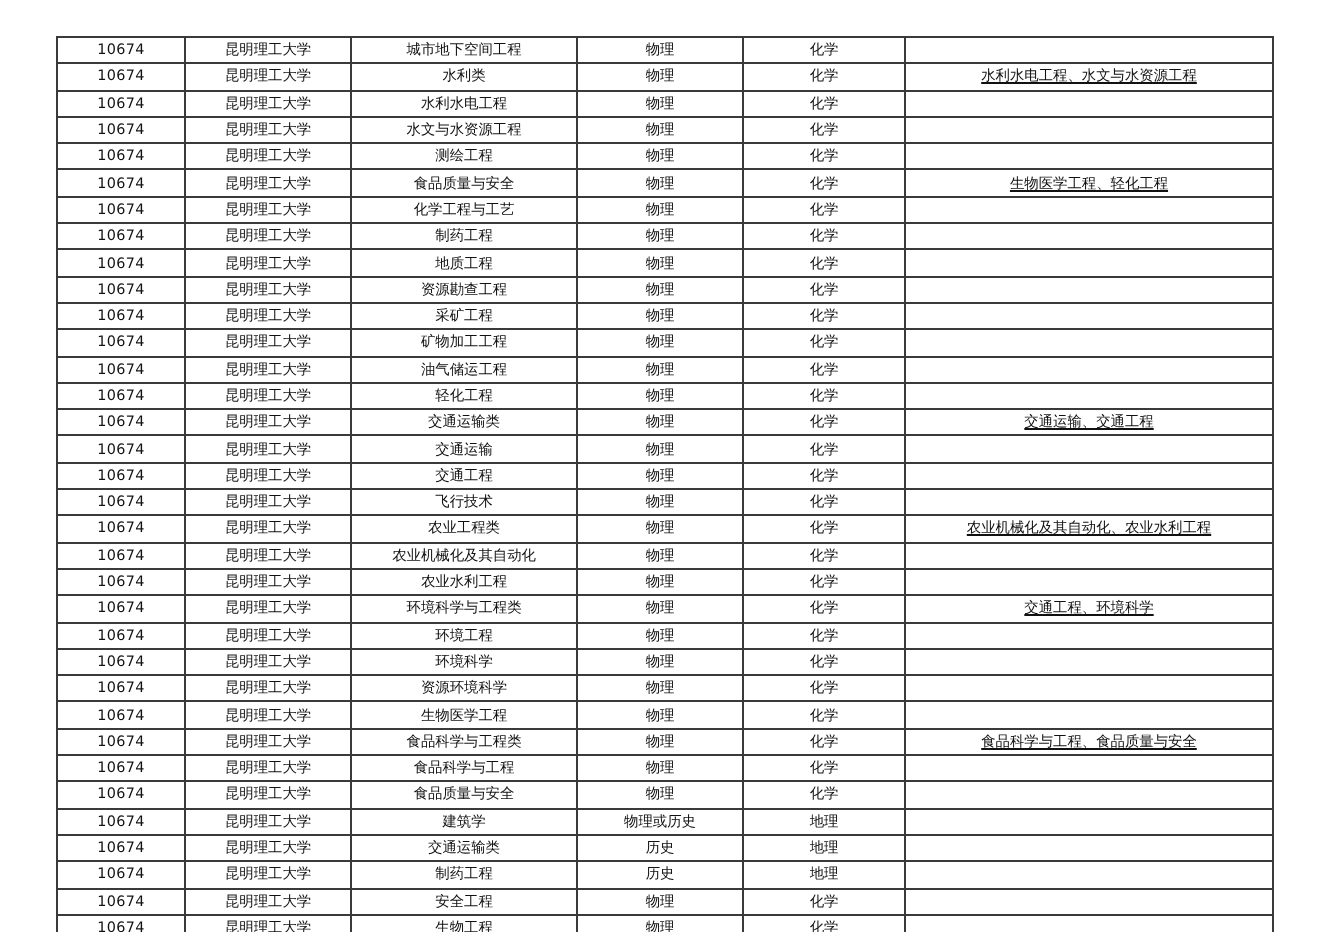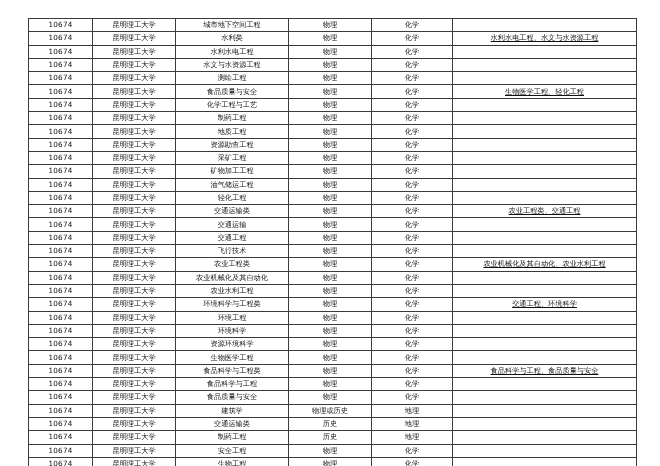--- a/index.html
+++ b/index.html
@@ -189,21 +189,21 @@
           <td class="subject-cell">物理</td>
           <td class="subject-cell">化学</td>
           <td class="note-cell empty-cell"></td>
         </tr>
         <tr>
           <td class="code-cell">10674</td>
           <td class="univ-cell">昆明理工大学</td>
           <td class="major-cell">交通运输类</td>
           <td class="subject-cell">物理</td>
           <td class="subject-cell">化学</td>
-          <td class="note-cell">农业工程类、交通工程</td>
+          <td class="note-cell">交通运输、交通工程</td>
         </tr>
         <tr>
           <td class="code-cell">10674</td>
           <td class="univ-cell">昆明理工大学</td>
           <td class="major-cell">交通运输</td>
           <td class="subject-cell">物理</td>
           <td class="subject-cell">化学</td>
           <td class="note-cell empty-cell"></td>
         </tr>
         <tr>

